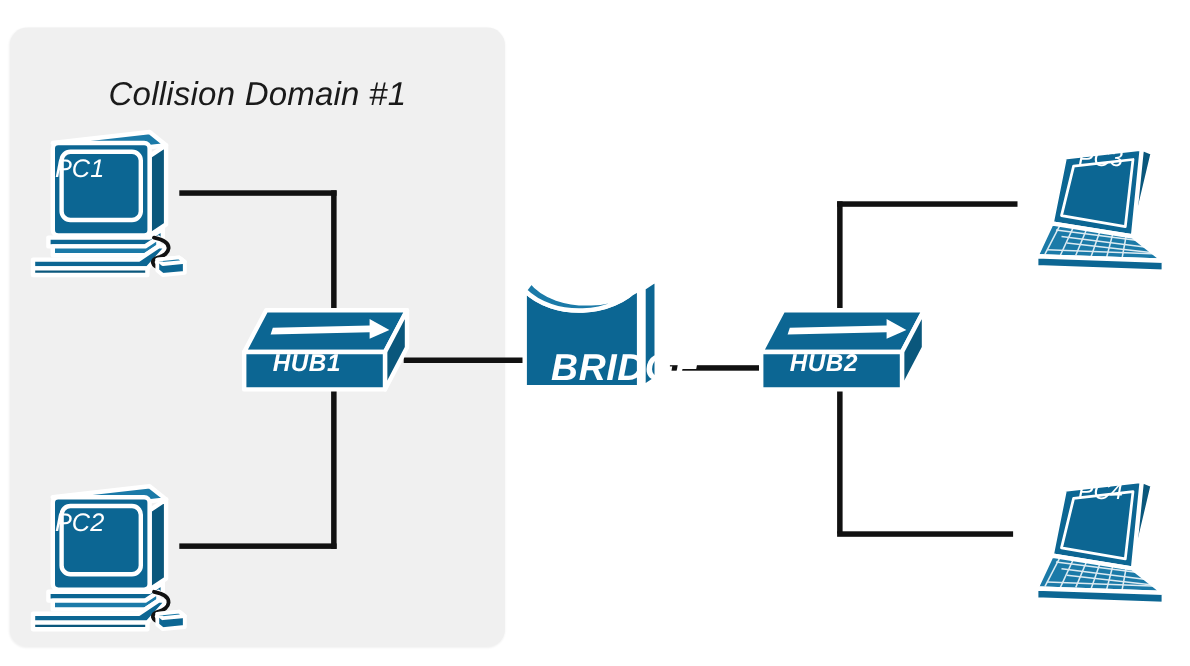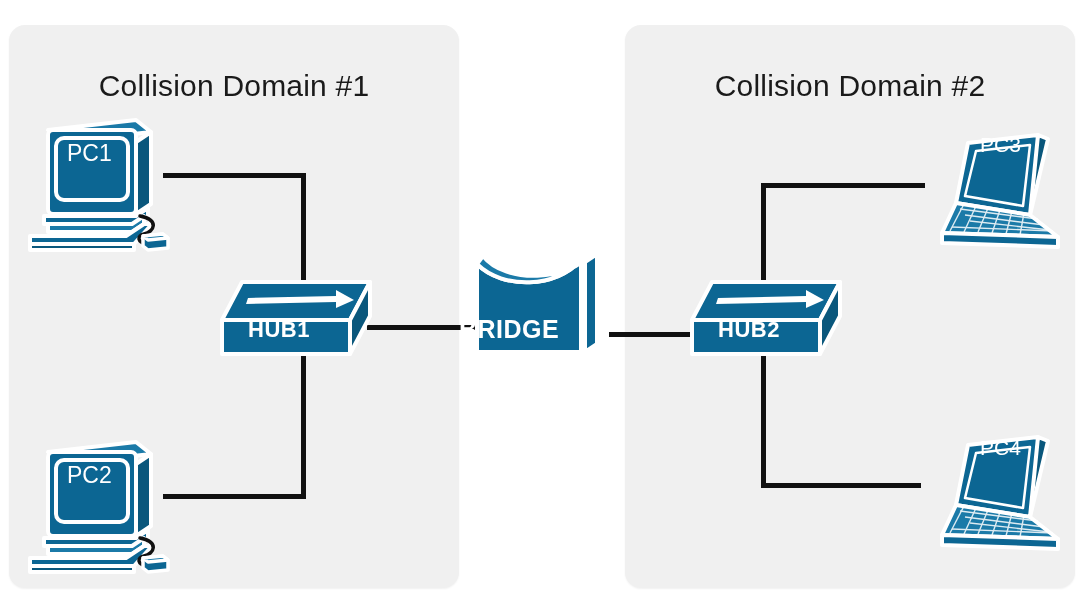--- a/index.html
+++ b/index.html
@@ -10,20 +10,21 @@
   }
   body {
     font-family: "Liberation Sans", "DejaVu Sans", sans-serif;
   }
   #canvas {
     position: relative;
     width: 1082px;
     height: 605px;
     background: #ffffff;
     overflow: hidden;
+    font-style: italic;
   }
 
   
   .domain-panel {
     position: absolute;
     background: #f0f0f0;
     border-radius: 16px;
     box-shadow: 0 1px 2px rgba(0,0,0,0.06);
   }
   #panel-1 { left: 9px;   top: 25px; width: 450px; height: 563px; }
@@ -56,45 +57,42 @@
   }
   .device svg { display: block; overflow: visible; }
 
   .dev-label {
     position: absolute;
     color: #ffffff;
     font-weight: 400;
     white-space: nowrap;
     pointer-events: none;
   }
-  .pc-label   { font-size: 23px; margin-left: 17px; }
+  .pc-label   { font-size: 23px; }
   .lap-label  { font-size: 21px; }
   .box-label  { font-size: 22px; font-weight: bold; letter-spacing: 0.5px; }
 
   
   #pc1-label { left: 50px;  top: 140px; }
   #pc2-label { left: 50px;  top: 462px; }
   #pc3-label { left: 980px; top: 133px; }
   #pc4-label { left: 980px; top: 436px; }
   #hub1-label{ left: 248px; top: 317px; }
   #hub2-label{ left: 718px; top: 317px; text-align: center; }
-  #bridge-label{ left: 459px; top: 315px; font-size: 25px; }
+  #bridge-label{ left: 501px; top: 315px; font-size: 34px; }
 </style>
 </head>
 <body>
 
 <div id="canvas">
 
   <div class="domain-panel" id="panel-1">
     <div class="domain-title">Collision Domain #1</div>
   </div>
 
-  <div class="domain-panel" id="panel-2">
-    <div class="domain-title">Collision Domain #2</div>
-  </div>
 
   <div class="link h" style="left:163px; top:173px; width:143px;"></div>
   <div class="link v" style="left:301px; top:173px; height:115px;"></div>
 
   <div class="link h" style="left:163px; top:494px; width:143px;"></div>
   <div class="link v" style="left:301px; top:352px; height:147px;"></div>
 
   <div class="link h" style="left:367px; top:325px; width:115px;"></div>
 
   <div class="link h" style="left:609px; top:332px; width:100px;"></div>

